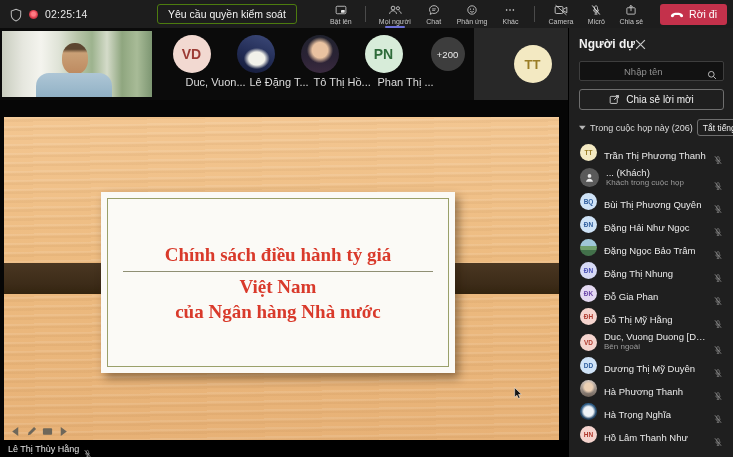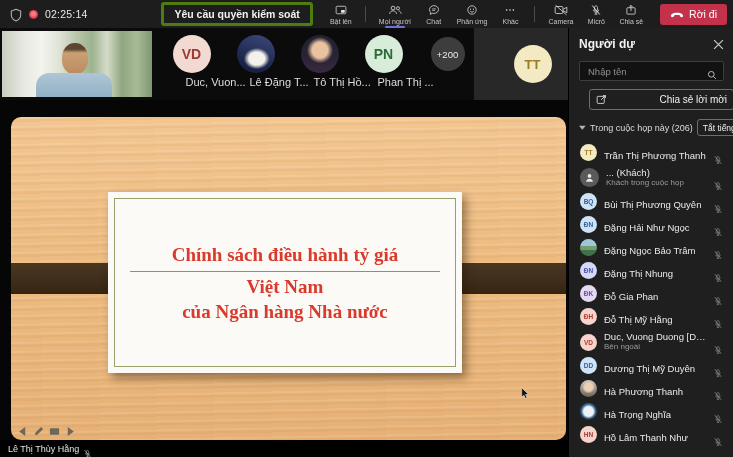--- a/index.html
+++ b/index.html
@@ -12,22 +12,22 @@
   .app { width:733px; height:457px; display:flex; flex-direction:column; position:relative; background:#000; }
 
   
   .topbar { flex:0 0 28px; height:28px; background:#1d1d1d; display:flex; align-items:center; padding:0 6px 0 10px; }
   .tb-left { display:flex; align-items:center; gap:7px; color:#c9c9c9; }
   .shield { width:12px; height:13px; color:#b9b9b9; }
   .rec-dot { width:9px; height:9px; border-radius:50%;
     background:radial-gradient(circle at 50% 45%, #ff7b84 0 28%, #e0404f 55%, #6e1f2a 100%); }
   .timer { font-size:10.5px; color:#e8e8e8; letter-spacing:.2px; }
   .tb-center { margin-left:auto; display:flex; align-items:center; height:100%; gap:6px; }
-  .request-btn { border:3px solid #4d7c0f; border-radius:3px; background:transparent; color:#f2f2f2;
-    font-size:10.5px; padding:3px 10px; margin-right:8px; font-family:inherit; cursor:default;font-weight:bold; }
+  .request-btn { border:1px solid #4d7c0f; border-radius:3px; background:transparent; color:#f2f2f2;
+    font-size:10.5px; padding:3px 10px; margin-right:24px; font-family:inherit; cursor:default; }
   .tb-item { position:relative; height:100%; display:flex; flex-direction:column; align-items:center;
     justify-content:center; gap:2px; min-width:28px; padding:2px 3px 1px; color:#e6e6e6; }
   .tb-item svg { width:14px; height:12px; display:block; }
   .tb-item .lbl { font-size:7px; color:#c6c6c6; white-space:nowrap; }
   .tb-item.active::after { content:""; position:absolute; bottom:0; left:50%; transform:translateX(-50%);
     width:20px; height:2.5px; border-radius:2px; background:var(--accent,#6c70d8); }
   .tb-divider { width:1px; height:16px; background:#4a4a4a; margin:0 4px; }
   .leave-btn { display:flex; align-items:center; gap:5px; background:var(--leave,#c4314b); color:#fff;
     font-size:10.5px; border:none; border-radius:3px; padding:4.5px 10px; margin-left:8px; font-family:inherit; }
   .leave-btn svg { width:14px; height:7px; }
@@ -52,24 +52,24 @@
     font-size:9.5px; font-weight:normal; }
   .strip-label { margin-top:3px; display:flex; align-items:center; gap:3px; font-size:11px; color:#dddddd;
     max-width:56px; white-space:nowrap;margin-left:44px; }
   .strip-label .mic { width:8px; height:8px; color:#a9a9a9; }
   .spotlight-tile { margin-left:auto; width:117px; background:#282828; display:flex; align-items:center;
     justify-content:center; flex:0 0 auto; }
   .spotlight-tile .circ { width:38px; height:38px; font-size:13px; }
 
   
   .stage { flex:1; position:relative; background:#060606; min-height:0; }
-  .slide { position:absolute; left:11px; top:17px; width:555px; height:323px; overflow:hidden;
+  .slide { position:absolute; left:4px; top:17px; width:555px; height:323px; overflow:hidden;
     background:
       repeating-linear-gradient(179deg, rgba(255,255,255,.10) 0 1.5px, rgba(120,70,20,.05) 3px 5px, rgba(255,255,255,0) 5px 9px),
-      linear-gradient(180deg,#f3c691 0%,#edbb80 45%,#e7b176 100%); border-radius: 10px; }
+      linear-gradient(180deg,#f3c691 0%,#edbb80 45%,#e7b176 100%); }
   .band { position:absolute; left:0; right:0; top:146px; height:31px;
     background:linear-gradient(180deg,#4a3722 0%, #3c2b18 70%, #33240f 100%); }
   .card { position:absolute; left:97px; top:75px; width:354px; height:181px; background:#fbfaf6;
     box-shadow:4px 5px 9px rgba(40,22,5,.45); }
   .card-inner { position:absolute; inset:6px; border:1px solid #9aa06a; display:flex; flex-direction:column;
     align-items:center; justify-content:center; padding:0 10px; }
   .title-line { font-family:"Liberation Serif", serif; font-weight:bold; color:var(--slide-title,#d93a2b);
     font-size:19px; line-height:25px; white-space:nowrap; text-align:center; }
   .title-line.first { width:97%; border-bottom:1.5px solid #8f8f74; padding-bottom:4px; margin-bottom:2px; }
   .slide-controls { position:absolute; left:6px; bottom:3px; display:flex; gap:5px; align-items:center; color:#6e675a; }
@@ -78,32 +78,32 @@
   .cursor { position:absolute; left:510px; top:268px; width:8px; height:12px; }
 
   .presenter-strip { position:absolute; left:0; right:0; bottom:0; height:17px; background:#000;
     display:flex; align-items:center; padding-left:8px; gap:4px; }
   .presenter-strip .nm { font-size:9px; color:#e3e3e3; }
   .presenter-strip .mic { width:9px; height:9px; color:#bdbdbd; }
 
   
   .sidebar { width:165px; background:#1f1f1f; border-left:1px solid #000; display:flex; flex-direction:column;
     padding:9px 9px 0 10px; min-height:0; }
-  .sb-head { display:flex; align-items:center; justify-content:space-between; }
+  .sb-head { display:flex; align-items:center; }
   .sb-title { font-size:12px; font-weight:bold; color:#f2f2f2; }
   .sb-close { width:11px; height:11px; color:#c9c9c9; display:flex; }
   .sb-search { margin-top:10px; height:20px; background:#121212; border:1px solid #3e3e3e; border-radius:2px;
     display:flex; align-items:center; padding:0 6px; gap:4px; }
   .sb-search input { flex:1; min-width:0; background:transparent; border:none; outline:none; color:#e8e8e8;
-    font-size:9.5px; font-family:inherit; }
+    font-size:9.5px; font-family:inherit;margin-left:36px; }
   .sb-search input::placeholder { color:#8f8f8f; }
   .sb-search .mag { width:10px; height:10px; color:#c3c3c3; flex:0 0 auto; }
   .share-invite { margin-top:8px; height:21px; border:1px solid #6e6e6e; border-radius:3px; background:transparent;
-    color:#f0f0f0; font-size:10px; display:flex; align-items:center; justify-content:space-between; gap:6px;
-    font-family:inherit; width:100%;margin-left:10px; }
+    color:#f0f0f0; font-size:10px; display:flex; align-items:center; justify-content:center; gap:6px;
+    font-family:inherit; width:100%; }
   .share-invite svg { width:11px; height:11px; }
   .sb-section { margin-top:9px; display:flex; align-items:center; gap:4px; }
   .sb-section .caret { width:7px; height:5px; color:#b5b5b5; display:flex; flex:0 0 auto; }
   .sb-section .sec-lbl { font-size:9px; color:#dcdcdc; white-space:nowrap; flex:1; }
   .mute-all { border:1px solid #6e6e6e; border-radius:3px; background:transparent; color:#f0f0f0;
     font-size:8.5px; padding:2.5px 5px; font-family:inherit; white-space:nowrap; }
   .p-list { margin-top:5px; flex:1; overflow:hidden; display:flex; flex-direction:column; }
   .p-row { display:flex; align-items:flex-end; gap:7px; padding:3px 1px; flex:0 0 auto; }
   .p-avatar { width:17px; height:17px; border-radius:50%; flex:0 0 auto; display:flex; align-items:center;
     justify-content:center; font-size:6.5px; font-weight:bold; overflow:hidden; }

